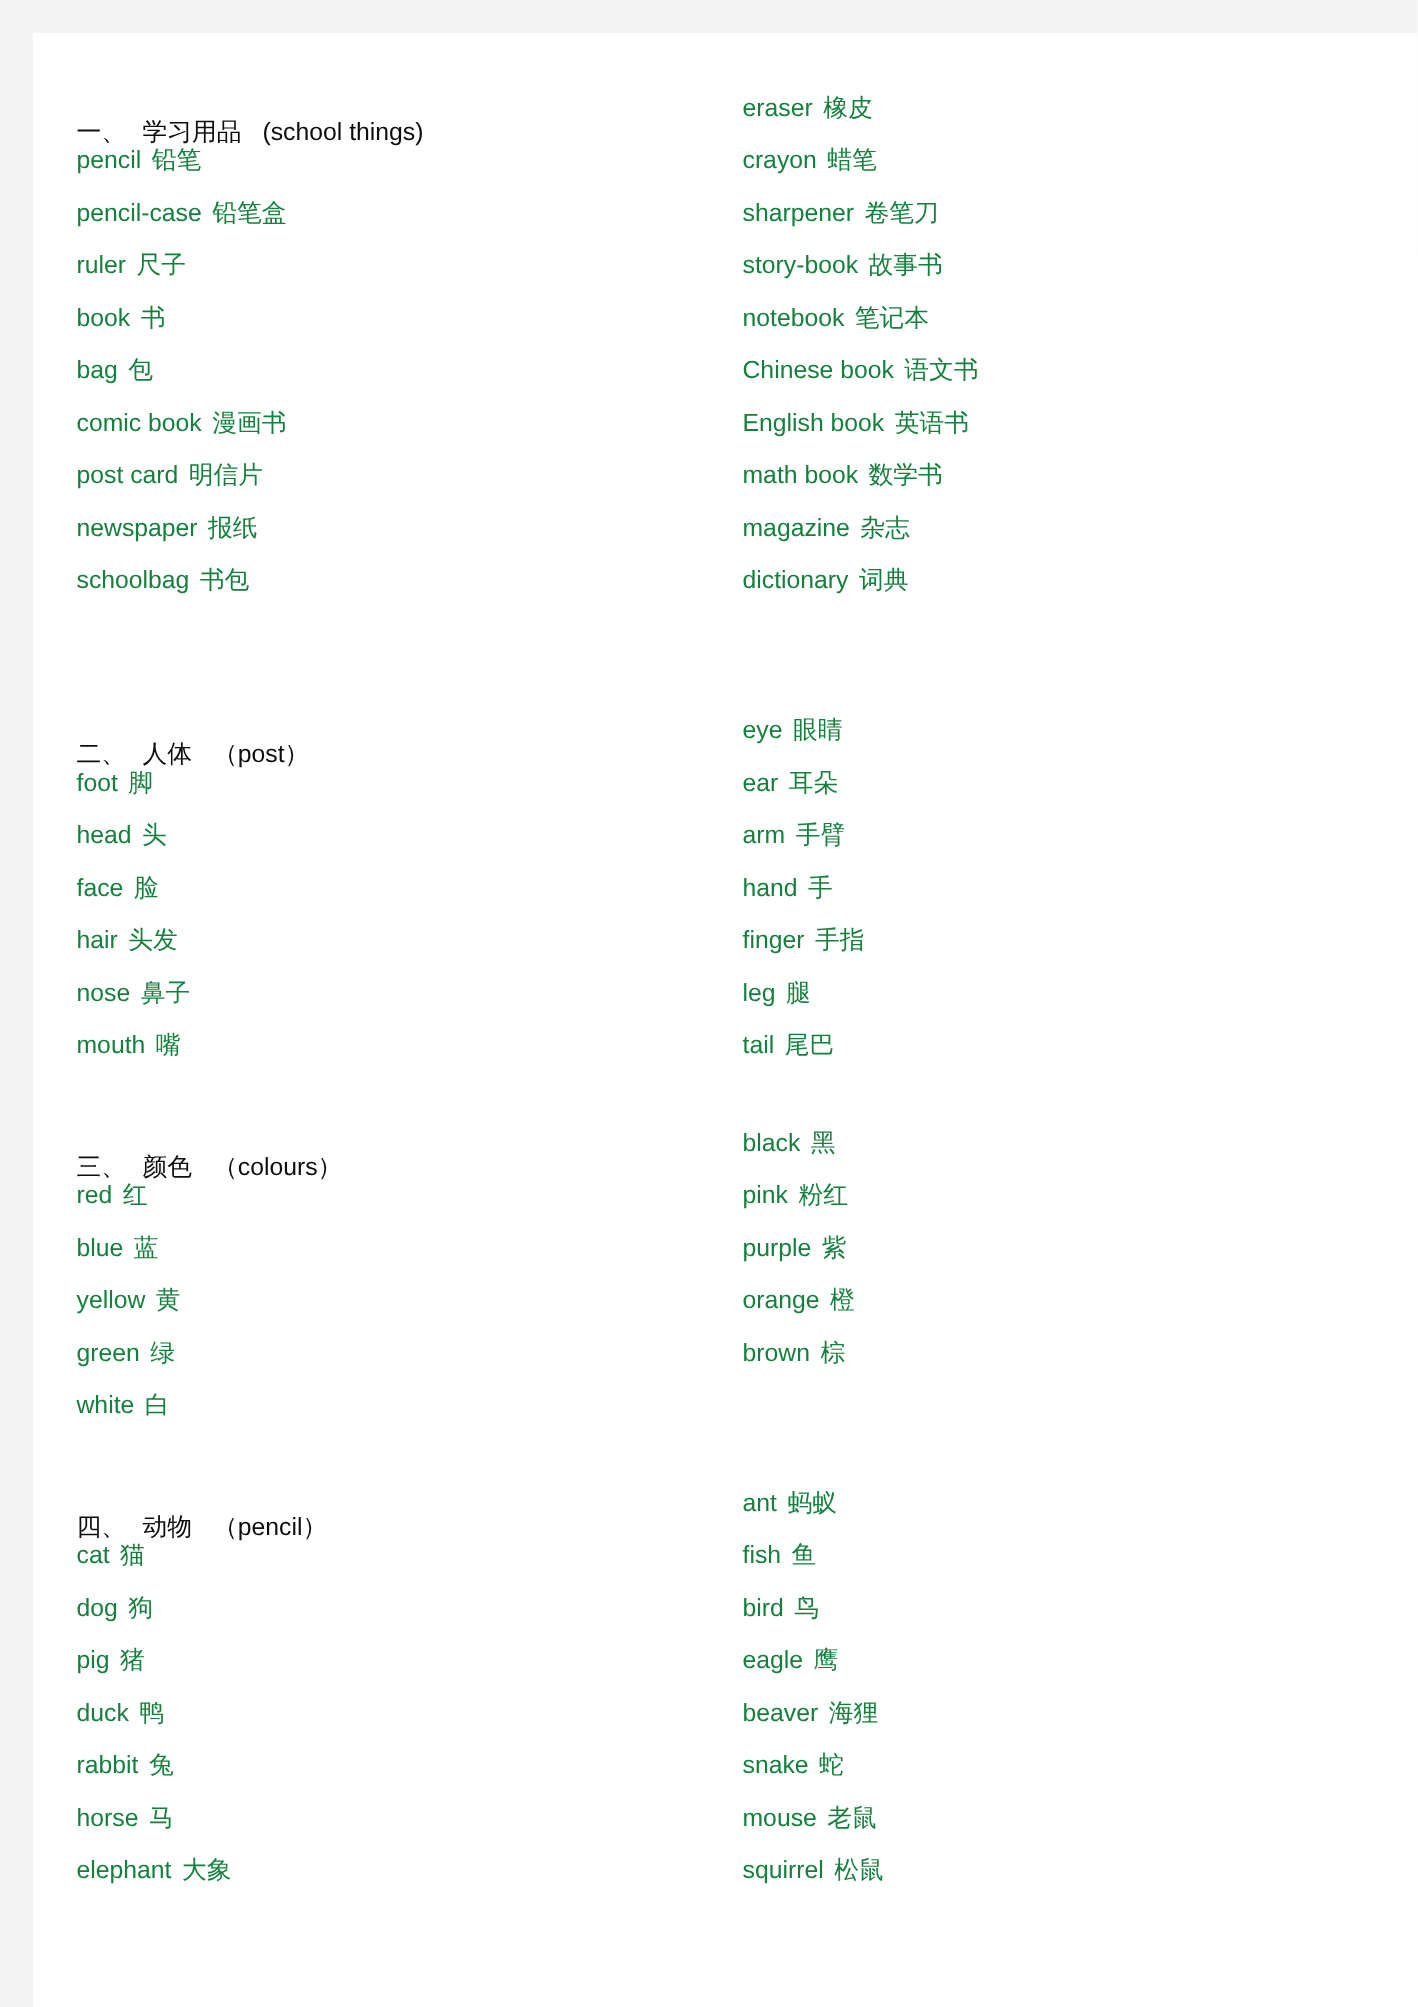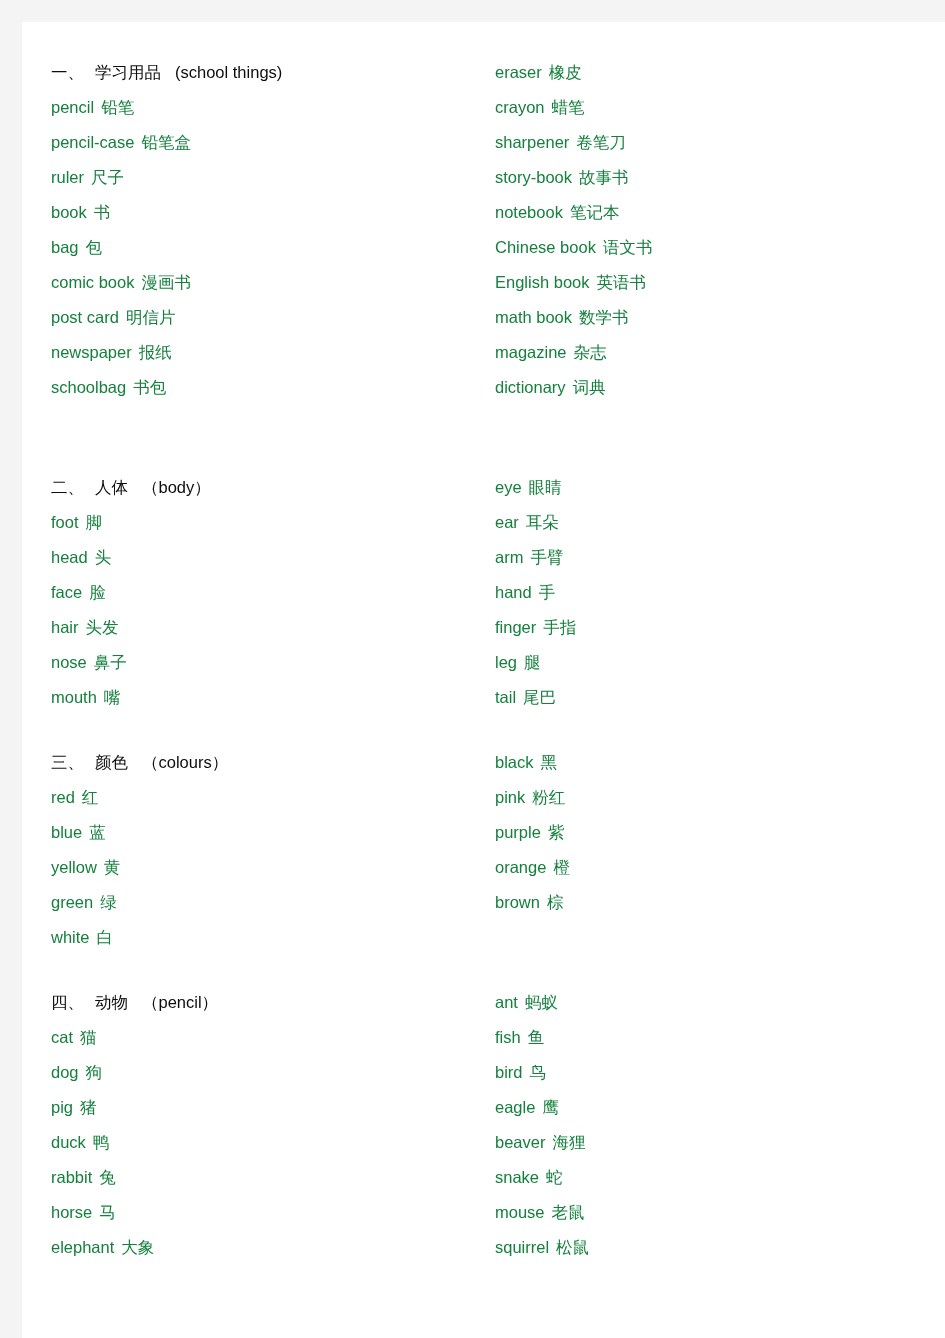--- a/index.html
+++ b/index.html
@@ -44,20 +44,21 @@
     color: #0d0d0d;
     white-space: nowrap;
   }
   .sec-num {
     display: inline-block;
     min-width: 44px;
   }
   .sec-cn {
     display: inline-block;
     margin-right: 14px;
+    margin-top: 16px;
   }
   .sec-en {
     display: inline-block;
   }
   .cols {
     position: relative;
   }
   .col {
     position: absolute;
     top: 0;
@@ -118,21 +119,21 @@
             <div class="entry"><span class="en">math book</span><span class="cn">数学书</span></div>
             <div class="entry"><span class="en">magazine</span><span class="cn">杂志</span></div>
             <div class="entry"><span class="en">dictionary</span><span class="cn">词典</span></div>
           </div>
         </div>
       </div>
       <div class="section">
         <div class="sec-head">
           <span class="sec-num">二、</span>
           <span class="sec-cn">人体</span>
-          <span class="sec-en">（body）</span>
+          <span class="sec-en">（post）</span>
         </div>
         <div class="cols offset-right" style="height: 210px;">
           <div class="col col-left">
             <div class="entry"><span class="en">foot</span><span class="cn">脚</span></div>
             <div class="entry"><span class="en">head</span><span class="cn">头</span></div>
             <div class="entry"><span class="en">face</span><span class="cn">脸</span></div>
             <div class="entry"><span class="en">hair</span><span class="cn">头发</span></div>
             <div class="entry"><span class="en">nose</span><span class="cn">鼻子</span></div>
             <div class="entry"><span class="en">mouth</span><span class="cn">嘴</span></div>
           </div>

